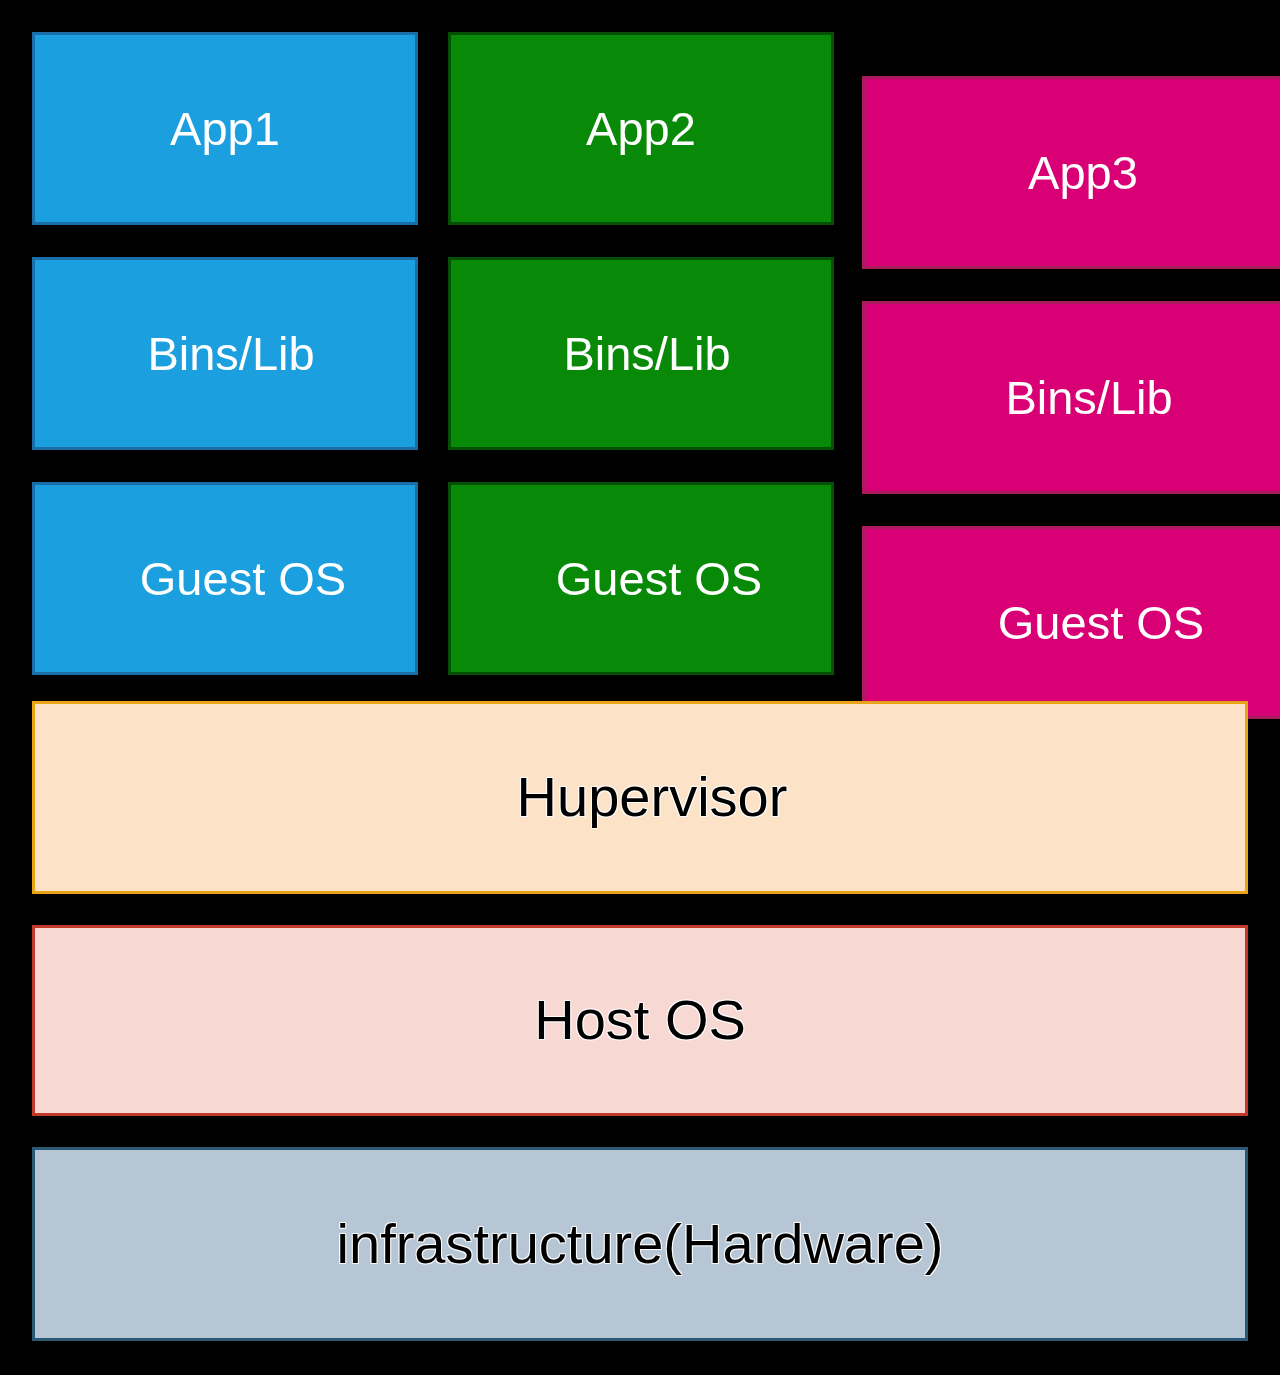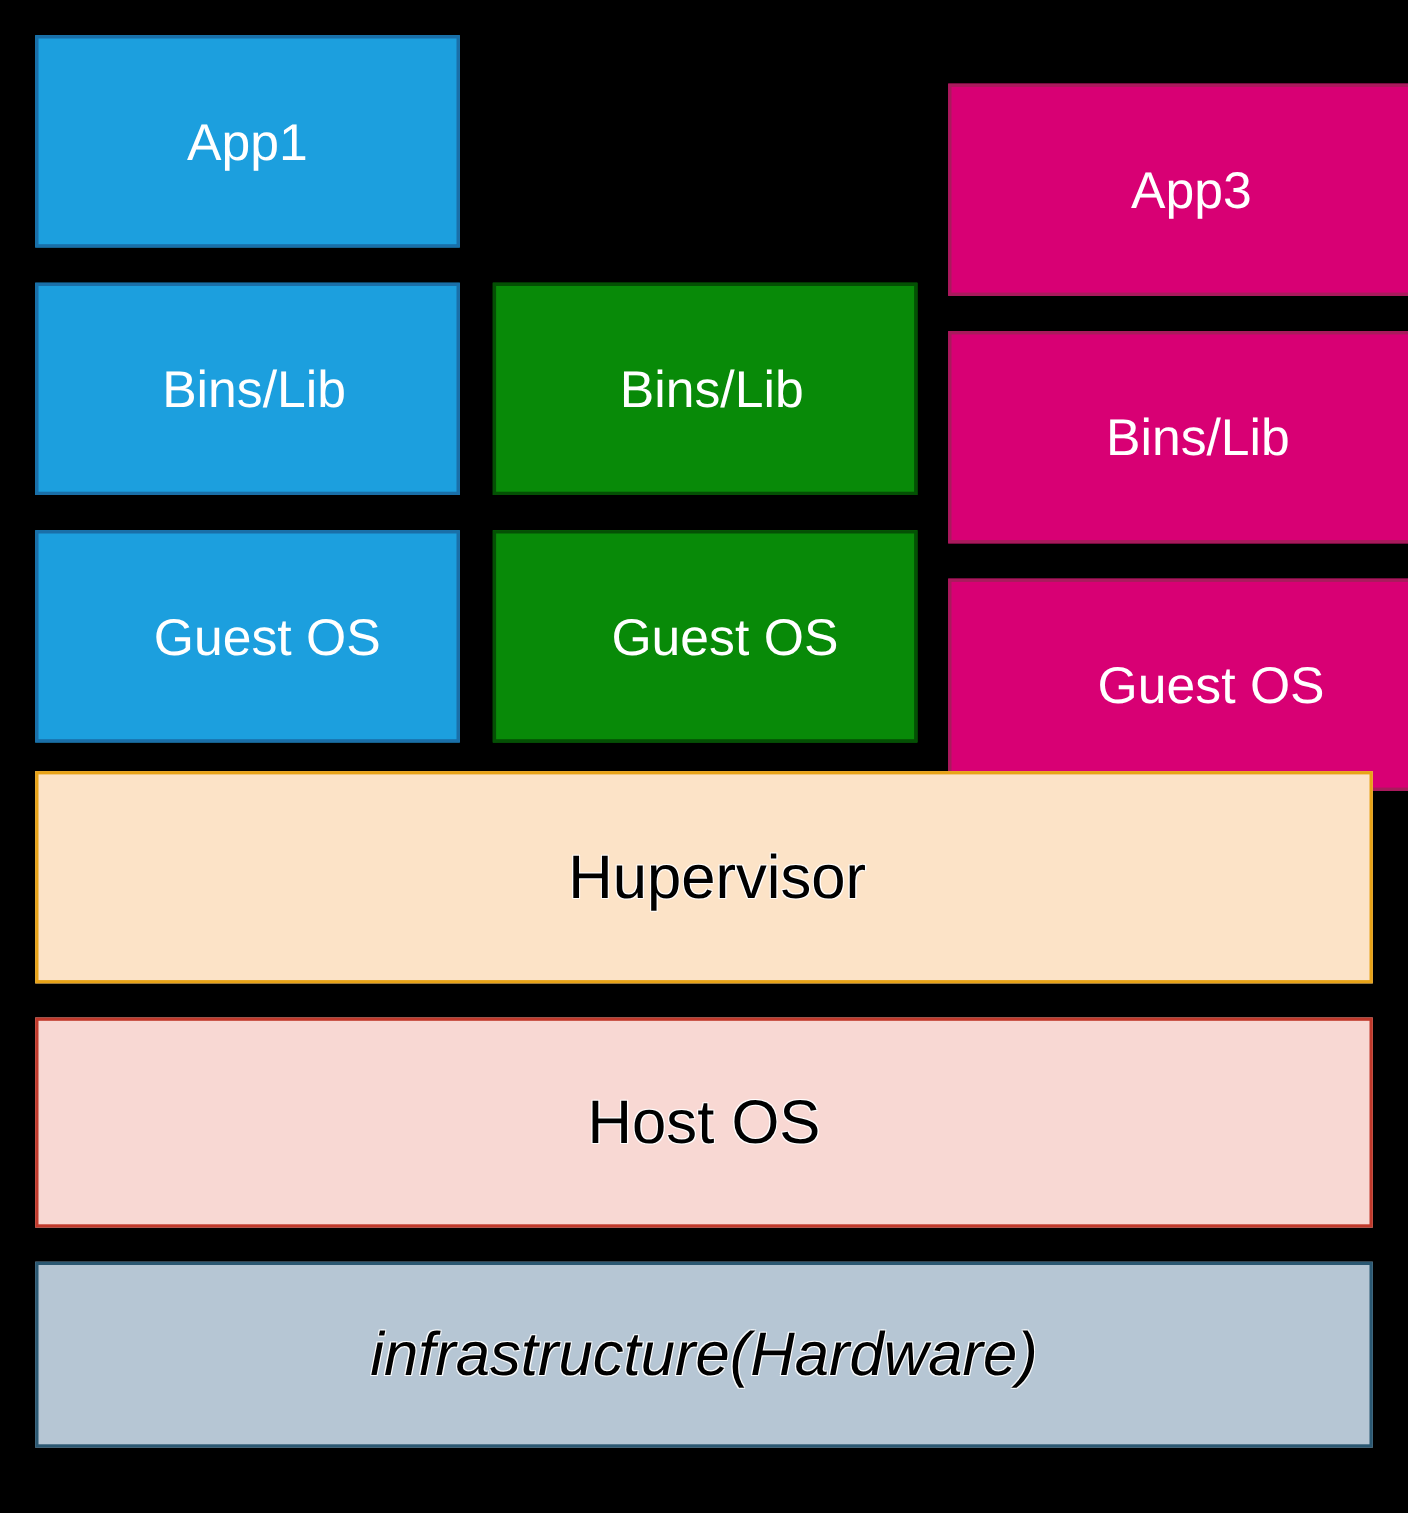--- a/index.html
+++ b/index.html
@@ -91,31 +91,34 @@
 
   
   .row-app   { top: 32px;  height: 193px; }
   .row-bins  { top: 257px; height: 193px; padding-left: 12px; }
   .row-guest { top: 482px; height: 193px; padding-left: 36px; }
 
   
   .full-width { left: 32px; width: 1216px; }
   .row-hypervisor     { top: 701px;  height: 193px; }
   .row-hostos         { top: 925px;  height: 191px; }
-  .row-infrastructure { top: 1147px; height: 169px; font-style: italic; }
+  .row-infrastructure { top: 1147px; height: 194px; }
 </style>
 </head>
 <body>
 
 <div id="diagram-canvas">
 
   <div class="vbox vm-cell col-blue col-1 row-app">
     <span>App1</span>
   </div>
 
+  <div class="vbox vm-cell col-green col-2 row-app">
+    <span>App2</span>
+  </div>
 
   <div class="vbox vm-cell col-pink col-3 row-app">
     <span>App3</span>
   </div>
 
   <div class="vbox vm-cell col-blue col-1 row-bins">
     <span>Bins/Lib</span>
   </div>
 
   <div class="vbox vm-cell col-green col-2 row-bins">

